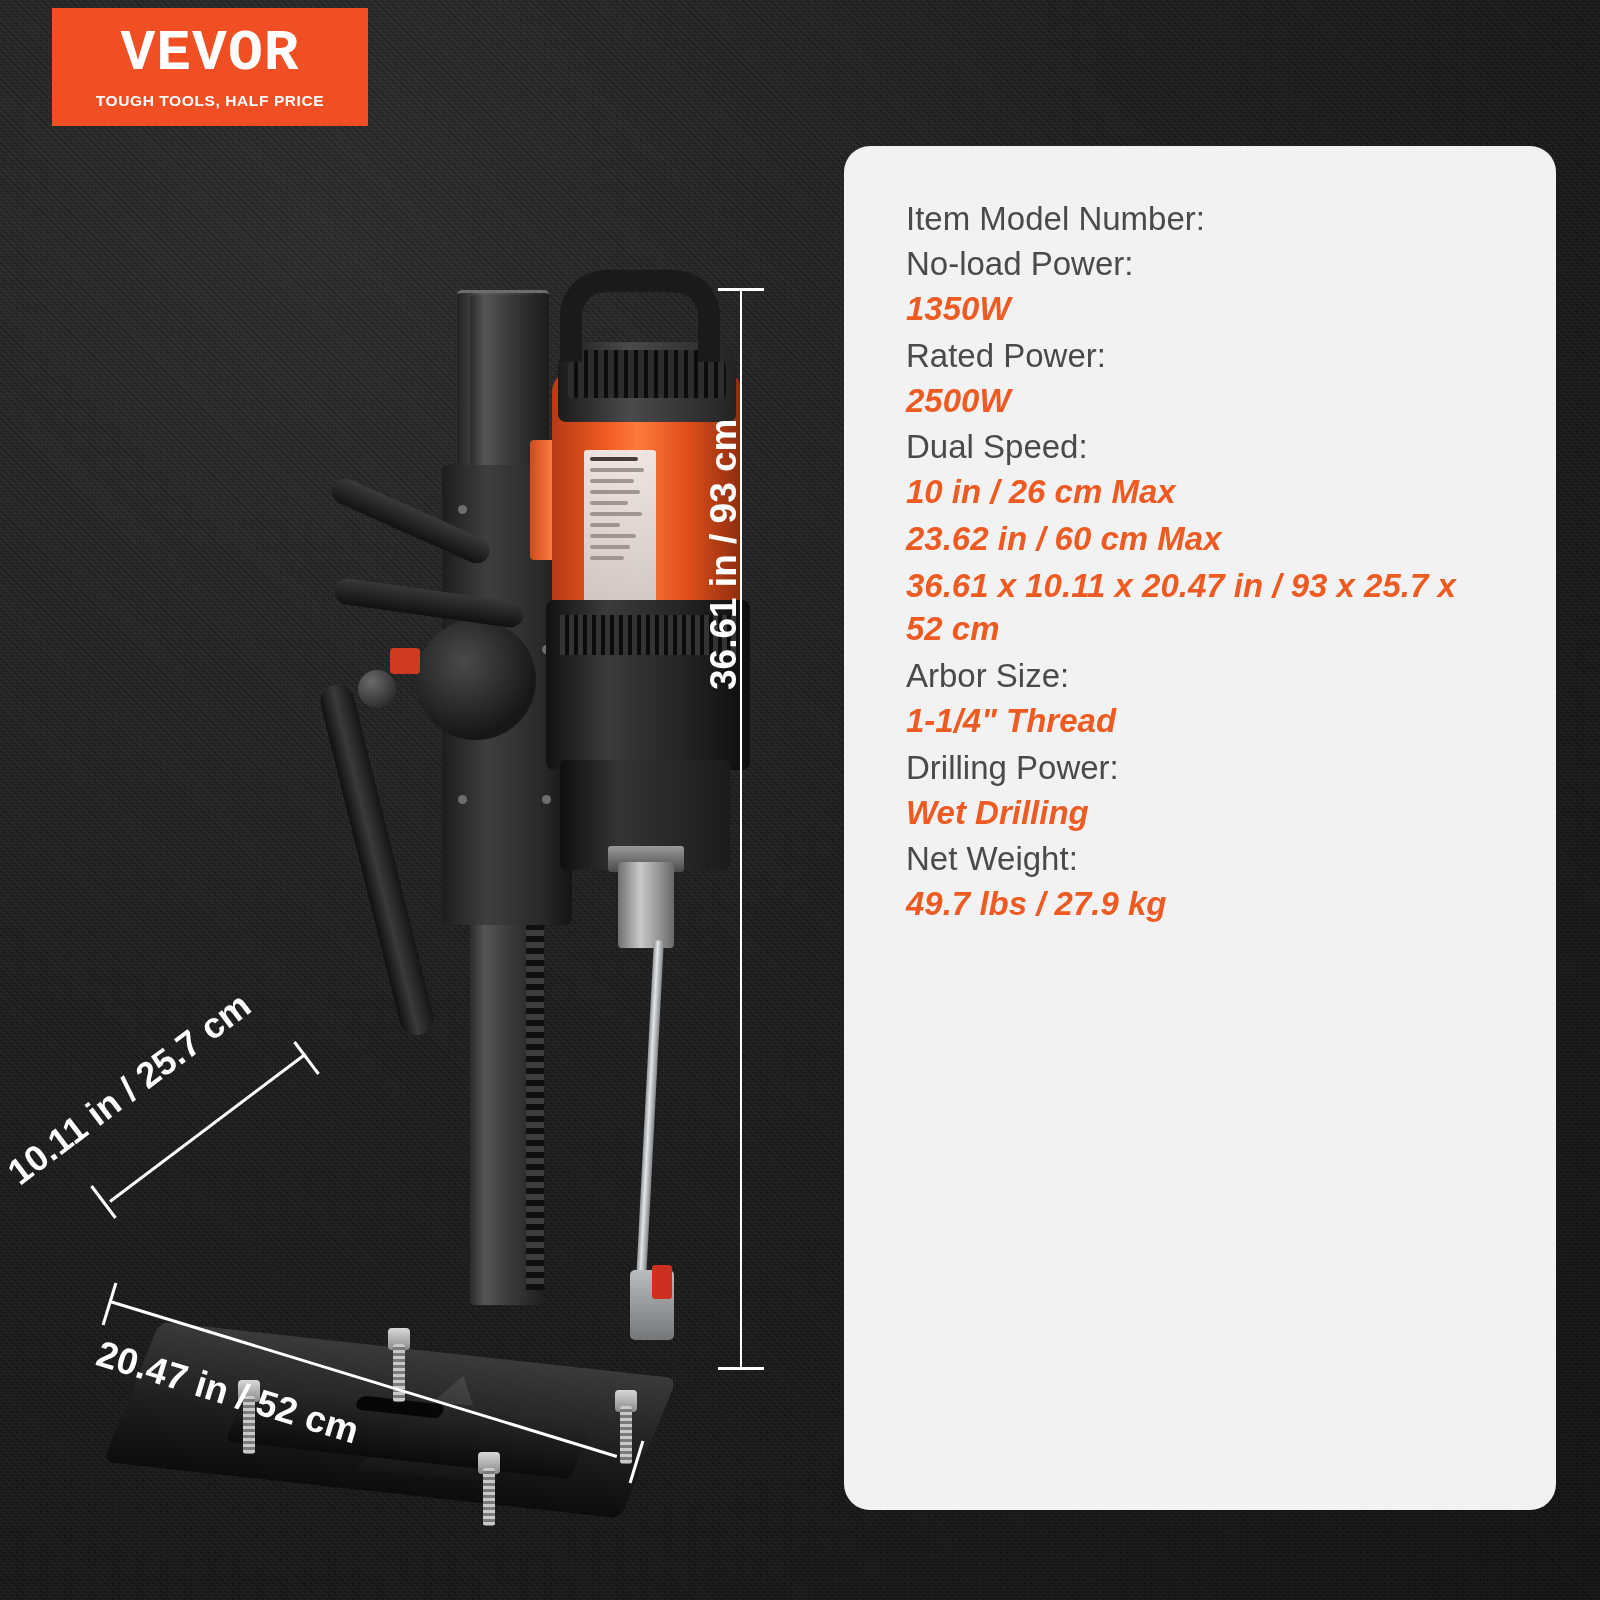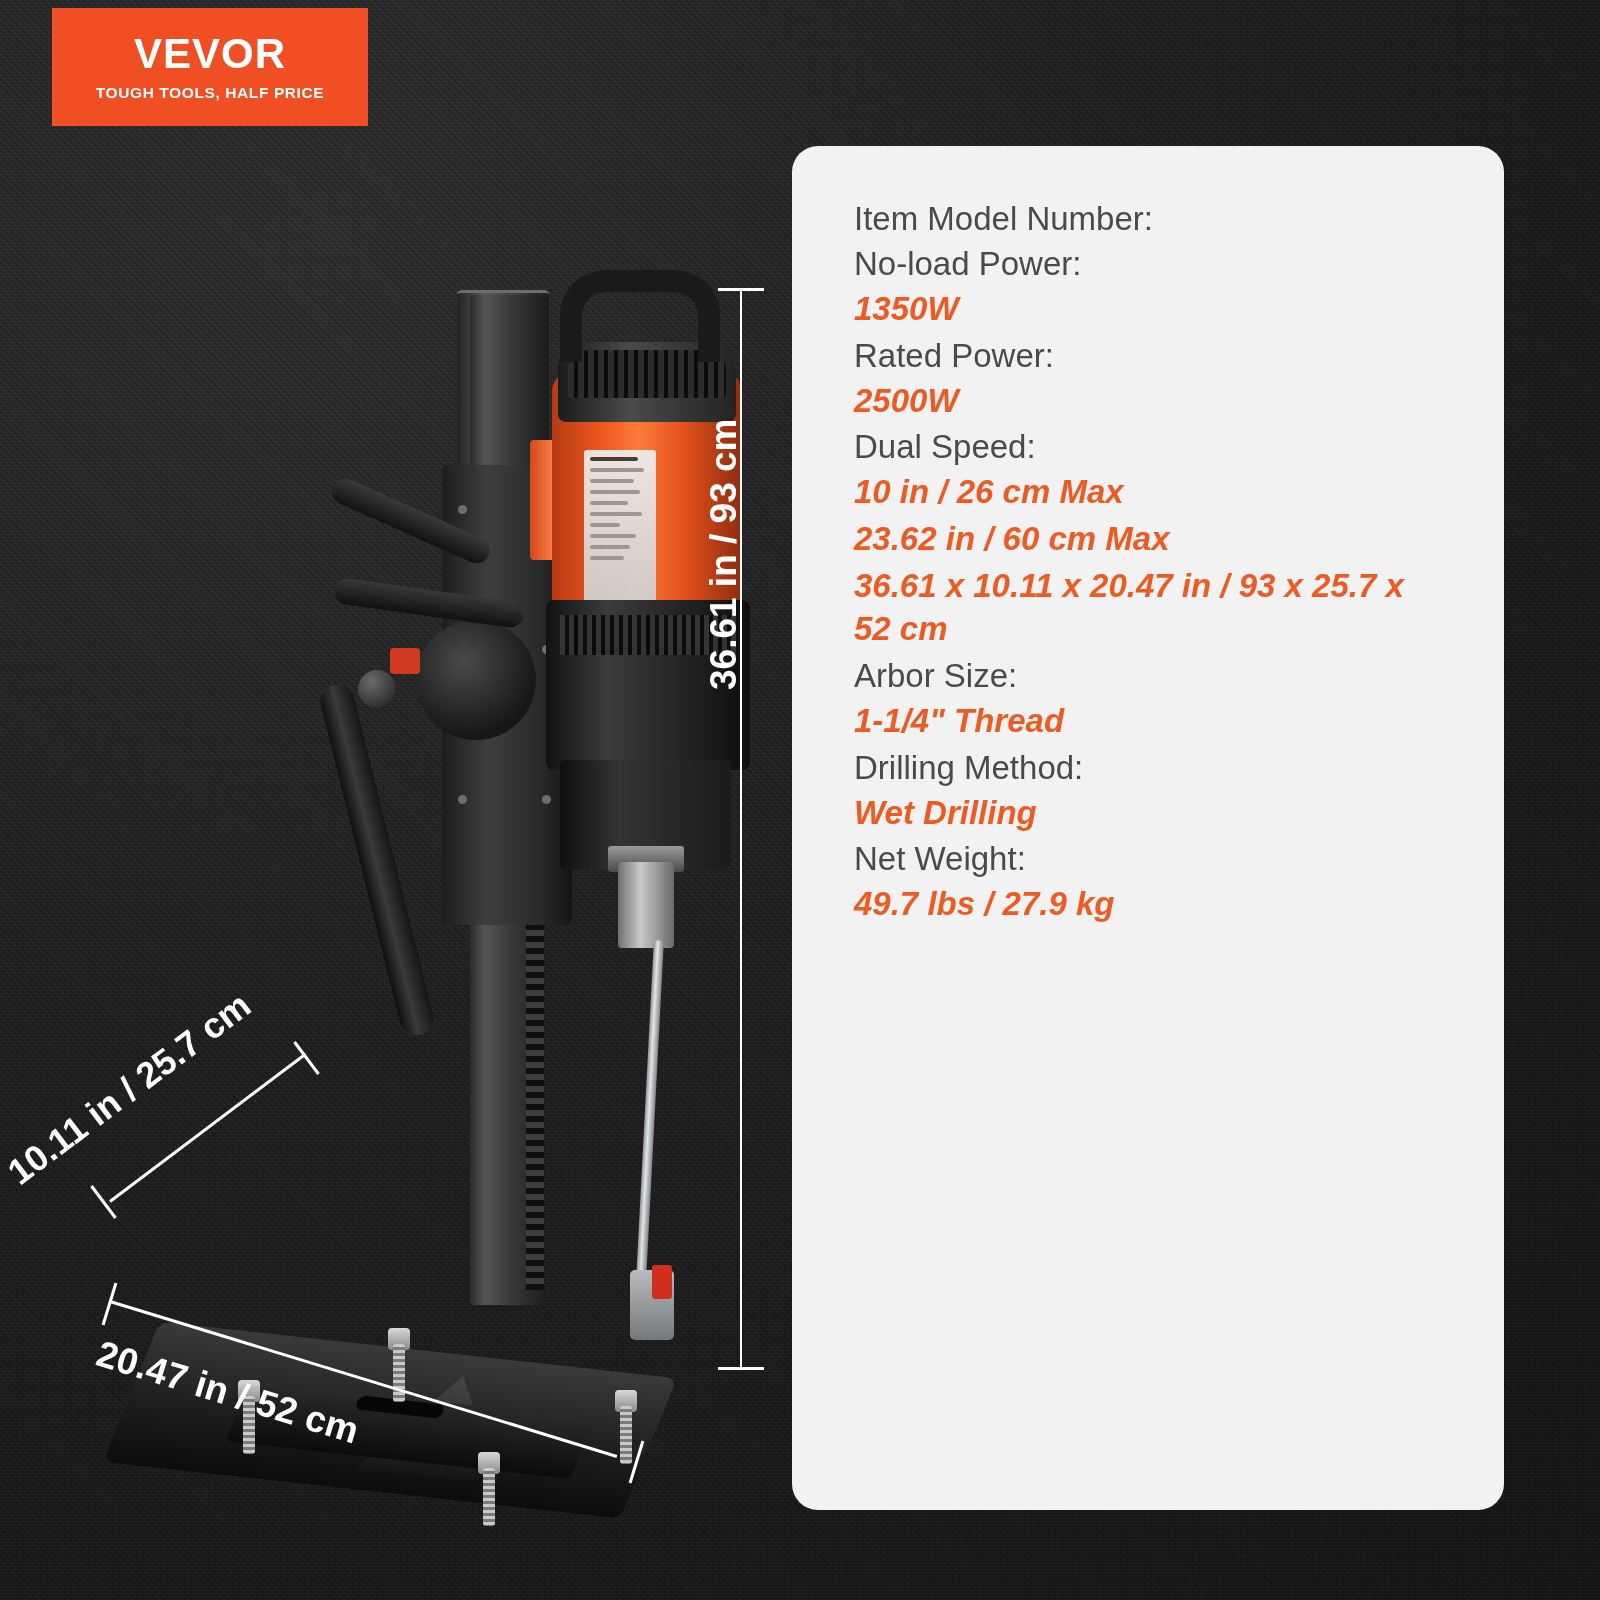--- a/index.html
+++ b/index.html
@@ -41,38 +41,38 @@
     width: 316px;
     height: 118px;
     background: #F04E23;
     display: flex;
     flex-direction: column;
     align-items: center;
     justify-content: center;
   }
   .logo-word {
     color: #ffffff;
-    font-size: 42px;
+    font-size: 58px;
     font-weight: bold;
     letter-spacing: 1px;
     line-height: 1;
-    font-family: Liberation Sans, sans-serif;
+    font-family: Liberation Mono, monospace;
   }
   .logo-tag {
     color: #ffffff;
     font-size: 15.5px;
     font-weight: bold;
     letter-spacing: 0.6px;
     margin-top: 9px;
   }
 
   
   .spec-card {
     position: absolute;
-    left: 792px;
+    left: 844px;
     top: 146px;
     width: 712px;
     height: 1364px;
     background: #f2f2f2;
     border-radius: 26px;
     box-sizing: border-box;
     padding: 52px 56px 40px 62px;
   }
   .spec-list {
     display: block;
@@ -686,20 +686,20 @@
 
       <div class="spec-value">10 in / 26 cm Max</div>
 
       <div class="spec-value">23.62 in / 60 cm Max</div>
 
       <div class="spec-value two-line">36.61 x 10.11 x 20.47 in / 93 x 25.7 x 52 cm</div>
 
       <div class="spec-label">Arbor Size:</div>
       <div class="spec-value">1-1/4" Thread</div>
 
-      <div class="spec-label">Drilling Method:</div>
+      <div class="spec-label">Drilling Power:</div>
       <div class="spec-value">Wet Drilling</div>
 
       <div class="spec-label">Net Weight:</div>
       <div class="spec-value">49.7 lbs / 27.9 kg</div>
     </div>
   </div>
 </div>
 
 </body></html>

